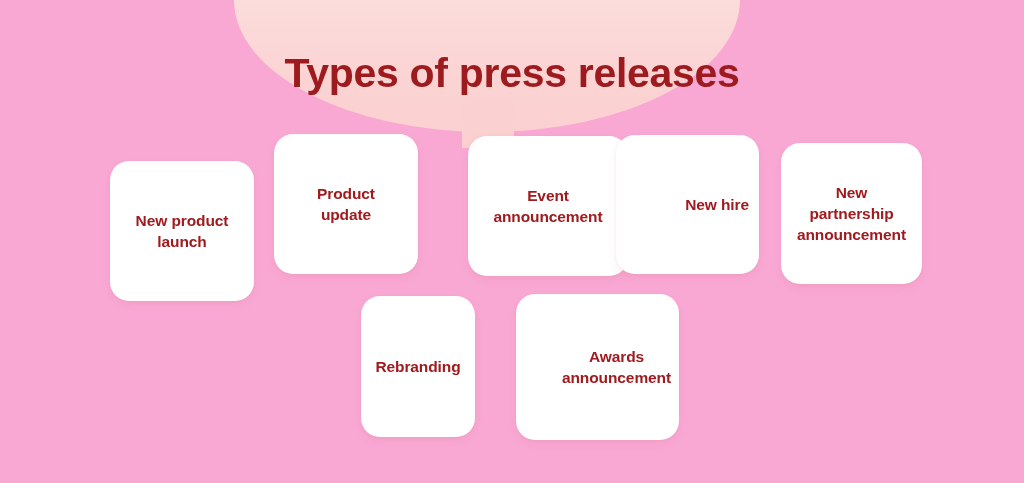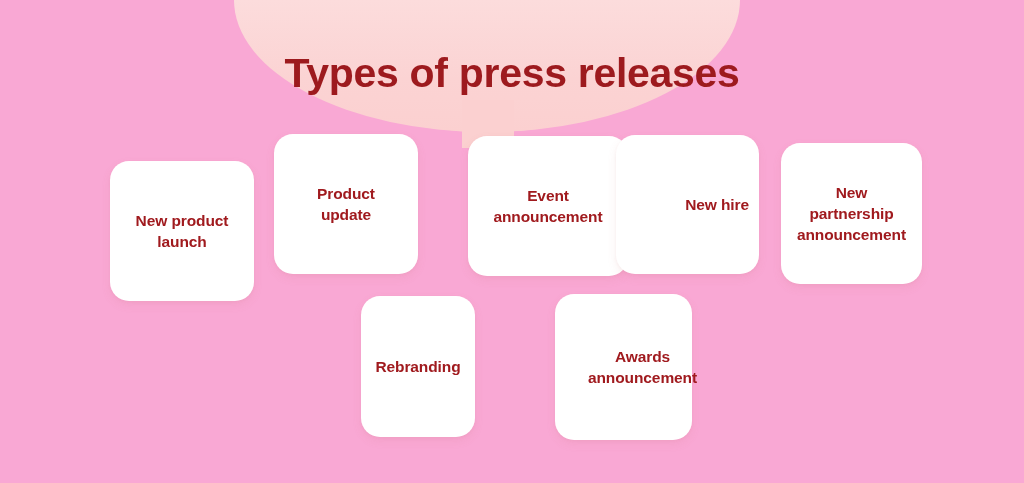--- a/index.html
+++ b/index.html
@@ -94,21 +94,21 @@
 
   
   .card-1 { left: 110px; top: 133px; width: 144px; height: 140px; margin-top: 28px; }
   .card-2 { left: 274px; top: 134px; width: 144px; height: 140px; }
   .card-3 { left: 445px; top: 136px; width: 160px; height: 140px; margin-left: 23px; }
   .card-4 { left: 616px; top: 135px; width: 143px; height: 139px; justify-content: flex-end; }
   .card-5 { left: 781px; top: 131px; width: 141px; height: 141px; margin-top: 12px; }
 
   
   .card-6 { left: 361px; top: 296px; width: 114px; height: 141px; }
-  .card-7 { left: 555px; top: 294px; width: 137px; height: 146px; padding-left: 48px; }
+  .card-7 { left: 516px; top: 294px; width: 163px; height: 146px; padding-left: 48px; }
 </style>
 </head>
 <body>
 
 <div id="infographic">
 
   <div class="blob"></div>
   <div class="blob-lower"></div>
   <div class="blob-stem"></div>
 

